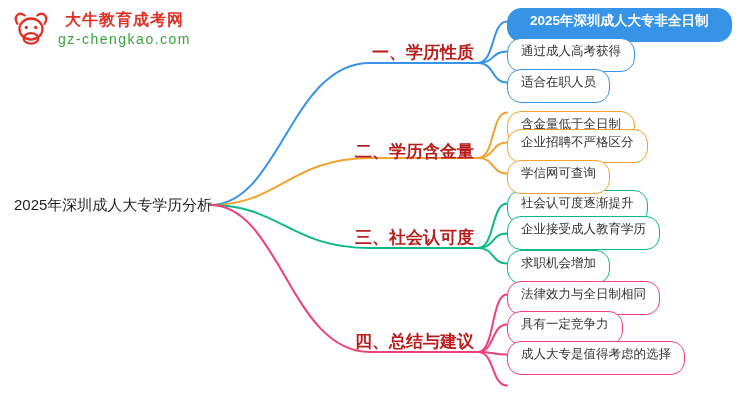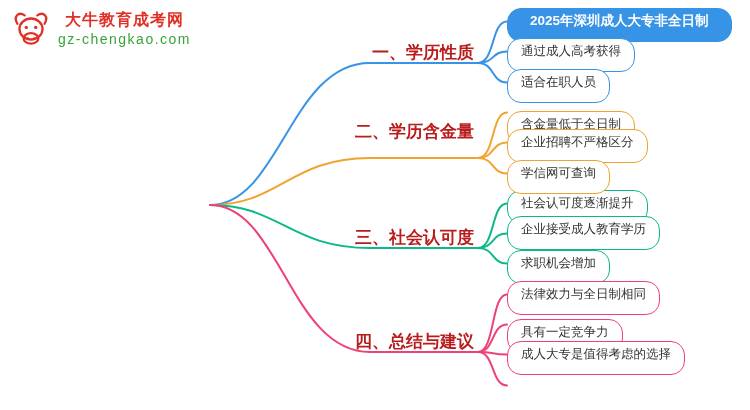--- a/index.html
+++ b/index.html
@@ -81,35 +81,36 @@
         <circle cx="17" cy="29" r="1.2"></circle>
         <circle cx="23" cy="29" r="1.2"></circle>
       </g>
     </svg>
     <div class="logo-text">
       <span class="logo-title" style="color: rgb(224, 49, 39);">大牛教育成考网</span>
       <span class="logo-sub" style="color: rgb(57, 163, 58);">gz-chengkao.com</span>
     </div>
   </div>
 
+  <div class="root-label">2025年深圳成人大专学历分析</div>
 
   <div class="branch-label" style="top:44px">一、学历性质</div>
-  <div class="branch-label" style="top:123px">二、学历含金量</div>
+  <div class="branch-label" style="top:143px">二、学历含金量</div>
   <div class="branch-label" style="top:333px">四、总结与建议</div>
   <div class="branch-label" style="top:229px">三、社会认可度</div>
 
   <div class="leaf leaf-primary" style="top: 8px; border-color: rgb(55, 147, 229); background: rgb(55, 147, 229);">2025年深圳成人大专非全日制</div>
   <div class="leaf" style="top: 38px; border-color: rgb(55, 147, 229);">通过成人高考获得</div>
   <div class="leaf" style="top: 69px; border-color: rgb(55, 147, 229);">适合在职人员</div>
 
   <div class="leaf" style="top: 99px; border-color: rgb(240, 163, 47); margin-top: 12px;">含金量低于全日制</div>
   <div class="leaf" style="top: 129px; border-color: rgb(240, 163, 47);">企业招聘不严格区分</div>
   <div class="leaf" style="top: 190px; border-color: rgb(12, 184, 138);">社会认可度逐渐提升</div>
 
   <div class="leaf" style="top: 160px; border-color: rgb(240, 163, 47);">学信网可查询</div>
   <div class="leaf" style="top: 216px; border-color: rgb(12, 184, 138);">企业接受成人教育学历</div>
   <div class="leaf" style="top: 250px; border-color: rgb(12, 184, 138);">求职机会增加</div>
 
   <div class="leaf" style="top: 281px; border-color: rgb(238, 65, 119);">法律效力与全日制相同</div>
-  <div class="leaf" style="top: 319px; border-color: rgb(238, 65, 119);">具有一定竞争力</div>
+  <div class="leaf" style="top: 311px; border-color: rgb(238, 65, 119);">具有一定竞争力</div>
   <div class="leaf" style="top: 341px; border-color: rgb(238, 65, 119);">成人大专是值得考虑的选择</div>
 
 </div>
 
 </body></html>

